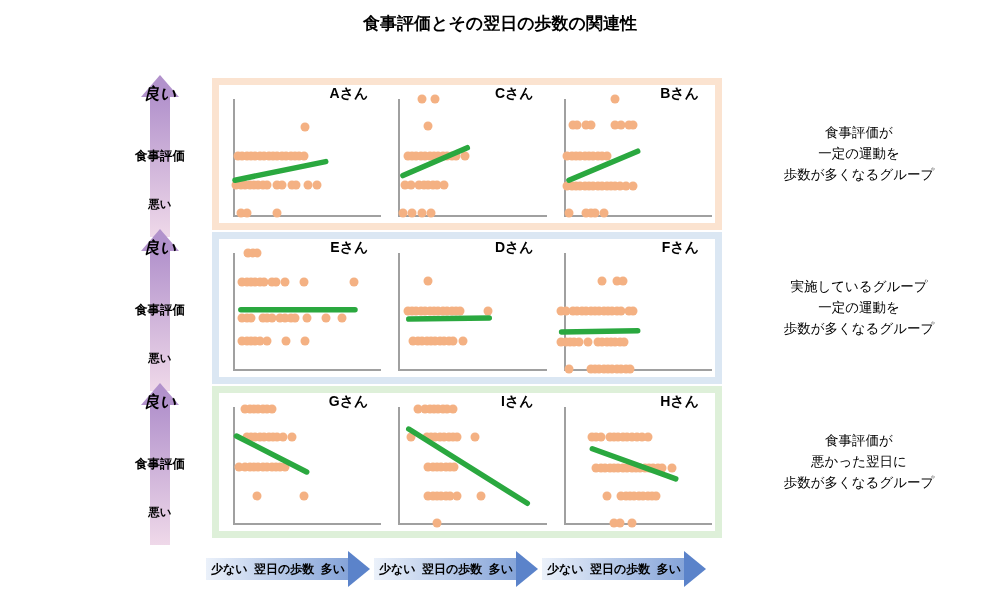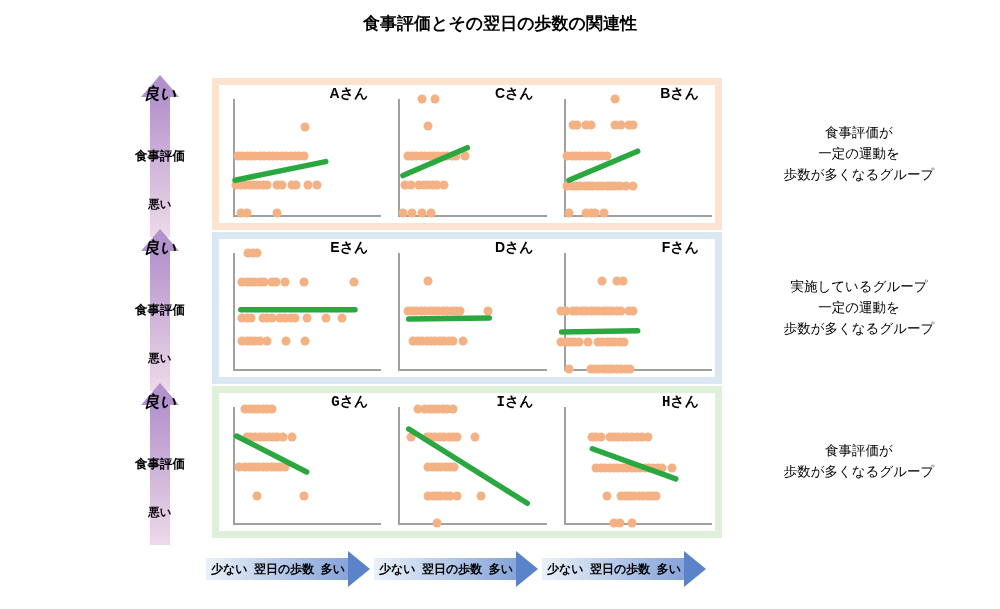--- a/index.html
+++ b/index.html
@@ -303,21 +303,21 @@
             <div class="dot" style="left: 35%; bottom: 0%; background: rgb(244, 177, 131);"></div>
             <div class="dot" style="left: 38%; bottom: 0%; background: rgb(244, 177, 131);"></div>
             <div class="dot" style="left: 41%; bottom: 0%; background: rgb(244, 177, 131);"></div>
             <div class="dot" style="left: 44%; bottom: 0%; background: rgb(244, 177, 131);"></div>
             <svg class="trend-svg" viewBox="0 0 100 100" preserveAspectRatio="none">
               <line x1="-3" y1="68" x2="49" y2="67" stroke="#2aa83f" stroke-width="5.5" stroke-linecap="round" vector-effect="non-scaling-stroke"></line>
             </svg>
           </div>
         </div>
       </div>
-      <div class="group-box" style="top: 386px; border-color: rgb(222, 240, 217); font-family: Liberation Mono, monospace;">
+      <div class="group-box" style="top: 386px; border-color: rgb(222, 240, 217);">
         <div class="panel">
           <div class="panel-label">Gさん</div>
           <div class="plot" style="border-color: rgb(160, 160, 160);">
             <div class="dot" style="left: 7%; bottom: 98%; background: rgb(244, 177, 131);"></div>
             <div class="dot" style="left: 10%; bottom: 98%; background: rgb(244, 177, 131);"></div>
             <div class="dot" style="left: 13%; bottom: 98%; background: rgb(244, 177, 131);"></div>
             <div class="dot" style="left: 16%; bottom: 98%; background: rgb(244, 177, 131);"></div>
             <div class="dot" style="left: 19%; bottom: 98%; background: rgb(244, 177, 131);"></div>
             <div class="dot" style="left: 22%; bottom: 98%; background: rgb(244, 177, 131);"></div>
             <div class="dot" style="left: 25%; bottom: 98%; background: rgb(244, 177, 131);"></div>
@@ -449,20 +449,21 @@
         <div>一定の運動を</div>
         <div>歩数が多くなるグループ</div>
       </div>
       <div class="desc" style="top: 308px;">
         <div>実施しているグループ</div>
         <div>一定の運動を</div>
         <div>歩数が多くなるグループ</div>
       </div>
       <div class="desc" style="top: 462px;">
         <div>食事評価が</div>
+        <div>悪かった翌日に</div>
         <div>歩数が多くなるグループ</div>
       </div>
     </div>
   <div id="xarrows">
       <div class="harrow" style="left: 206px;">
         <div class="harrow-body" style="background: linear-gradient(to right, rgb(235, 241, 250), rgb(132, 163, 216));">
           <span class="harrow-label">少ない</span>
           <span class="harrow-label">翌日の歩数</span>
           <span class="harrow-label">多い</span>
         </div>

